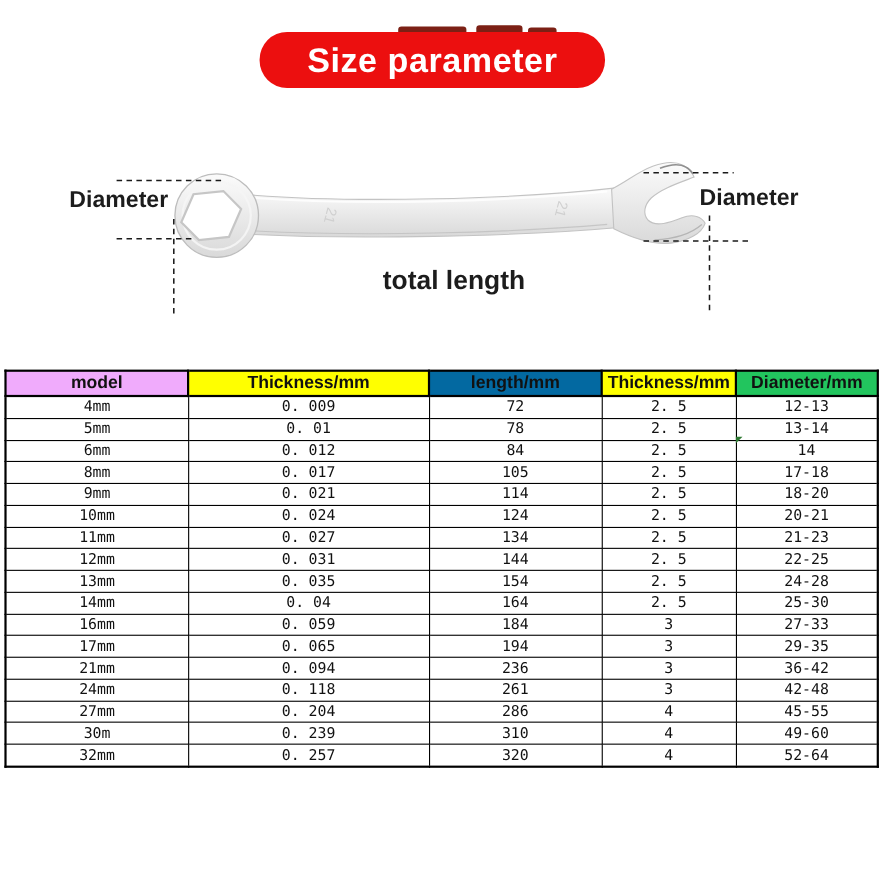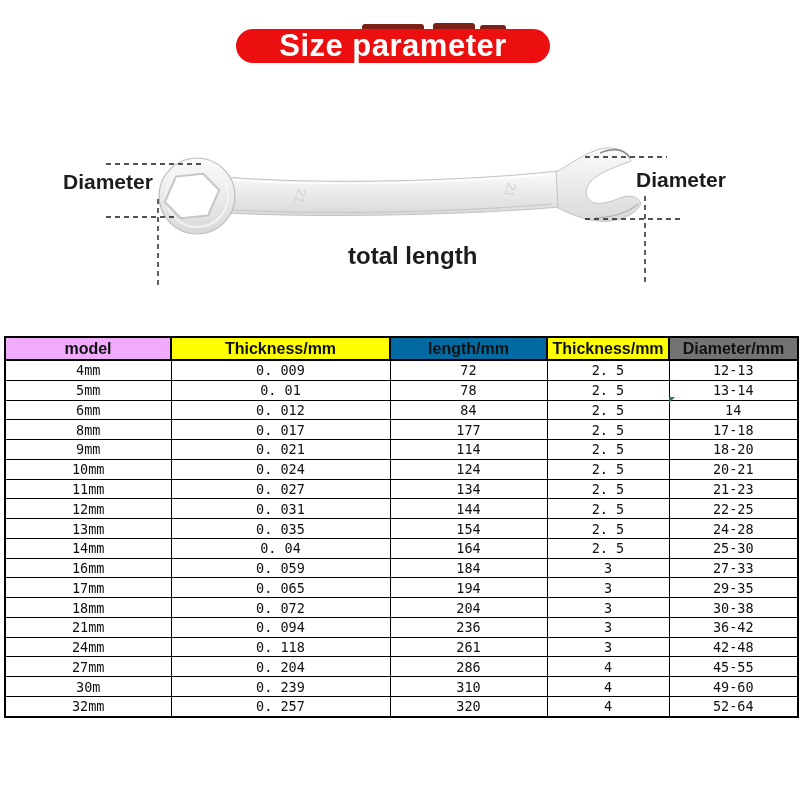--- a/index.html
+++ b/index.html
@@ -3,21 +3,21 @@
 <meta charset="utf-8">
 <style>
   html,body{margin:0;padding:0;}
   body{
     width:800px;height:800px;position:relative;background:#ffffff;
     font-family:"Liberation Sans",sans-serif;overflow:hidden;
   }
   
   .banner-smudge{position:absolute;z-index:1;border-radius:3px;}
   .banner{
-    position:absolute;left:236px;top:29px;width:314px;height:34px;
+    position:absolute;left:236px;top:29px;width:314px;height:51px;
     border-radius:25px;z-index:2;
     display:flex;align-items:center;justify-content:center;
   }
   .banner span{
     color:#ffffff;font-size:31px;font-weight:bold;letter-spacing:.5px;
     font-family:"Liberation Sans",sans-serif;
   }
   
   .diagram-svg{position:absolute;left:0;top:120px;z-index:1;}
   .dim-label{
@@ -106,21 +106,21 @@
       <col style="width:157px">
     <col style="width:122px">
       <col style="width:129px">
   </colgroup>
   <thead>
     <tr id="header-row">
         <th style="background: #f0abfc;">model</th>
         <th style="background: rgb(255, 255, 0);">Thickness/mm</th>
         <th style="background: #0369a1;">length/mm</th>
         <th style="background: rgb(255, 255, 0);">Thickness/mm</th>
-        <th style="background: #737373;">Diameter/mm</th>
+        <th style="background: #22c55e;">Diameter/mm</th>
       </tr>
   </thead>
   <tbody id="table-body">
       <tr>
         <td>4mm</td>
         <td>0. 009</td>
         <td>72</td>
         <td>2. 5</td>
         <td>12-13</td>
       </tr>
@@ -134,21 +134,21 @@
       <tr>
         <td>6mm</td>
         <td>0. 012</td>
         <td>84</td>
         <td>2. 5</td>
         <td>14</td>
       </tr>
       <tr>
         <td>8mm</td>
         <td>0. 017</td>
-        <td>177</td>
+        <td>105</td>
         <td>2. 5</td>
         <td>17-18</td>
       </tr>
       <tr>
         <td>9mm</td>
         <td>0. 021</td>
         <td>114</td>
         <td>2. 5</td>
         <td>18-20</td>
       </tr>
@@ -193,27 +193,20 @@
         <td>184</td>
         <td>3</td>
         <td>27-33</td>
       </tr>
       <tr>
         <td>17mm</td>
         <td>0. 065</td>
         <td>194</td>
         <td>3</td>
         <td>29-35</td>
-      </tr>
-      <tr>
-        <td>18mm</td>
-        <td>0. 072</td>
-        <td>204</td>
-        <td>3</td>
-        <td>30-38</td>
       </tr>
       <tr>
         <td>21mm</td>
         <td>0. 094</td>
         <td>236</td>
         <td>3</td>
         <td>36-42</td>
       </tr>
       <tr>
         <td>24mm</td>

